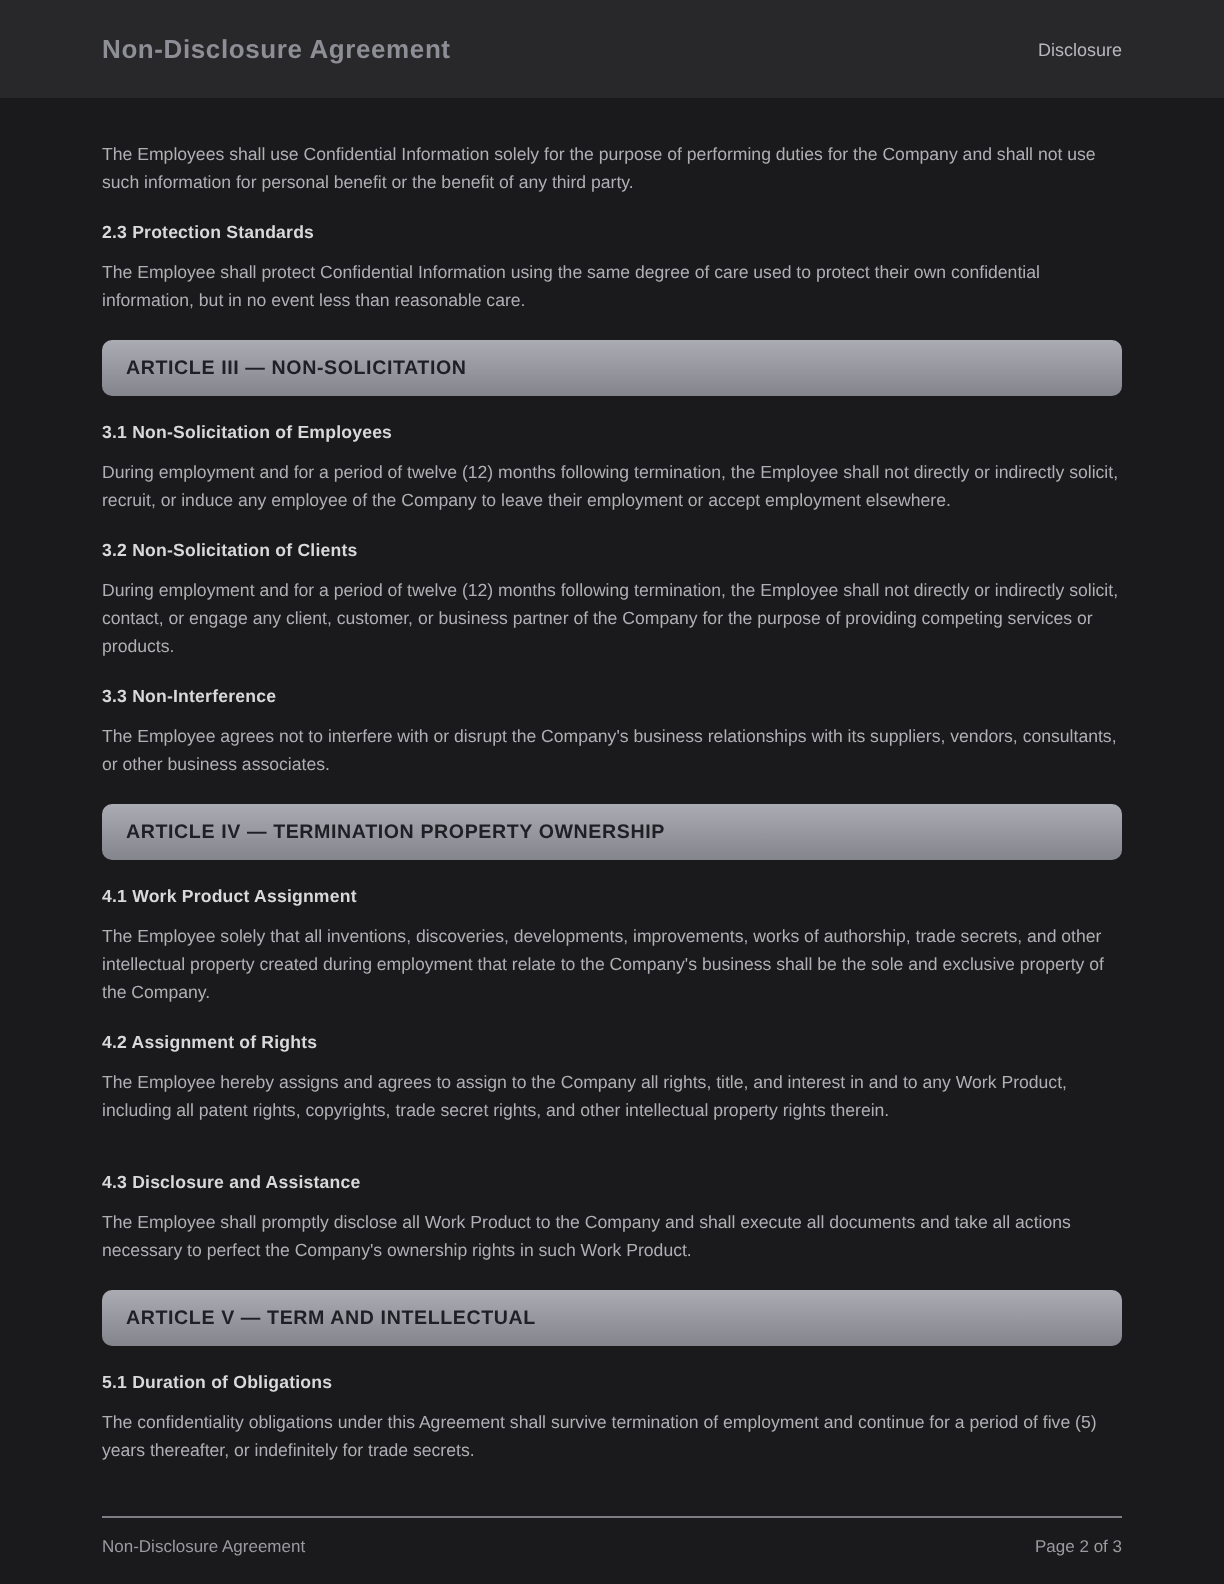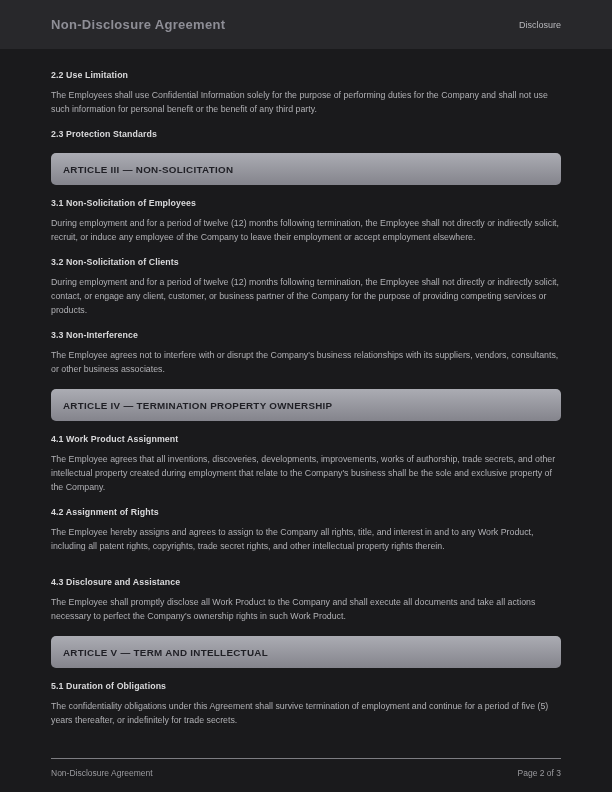--- a/index.html
+++ b/index.html
@@ -59,21 +59,21 @@
 
   .article-banner {
     margin: 13px 0;
     height: 28px;
     width: 510px;
     border-radius: 5px;
     background: linear-gradient(180deg, #abacb3 0%, #9191999 60%, #84848c 100%);
     background: linear-gradient(180deg, #abacb3, #84848c);
     display: flex;
     align-items: center;
-    padding: 16px 12px;
+    padding: 4px 12px;
   }
   .article-banner .banner-title {
     font-size: 9.8px;
     font-weight: bold;
     letter-spacing: 0.3px;
     color: #1f1f25;
   }
 
   .doc-footer {
     position: absolute;
@@ -96,26 +96,26 @@
 
 <div class="page">
 
   <div class="doc-header">
     <span class="title">Non-Disclosure Agreement</span>
     <span class="continued">Disclosure</span>
   </div>
 
   <div class="content">
   <section class="clause">
-    <h3>2.2 Use Limitation</h3>
     <p>The Employees shall use Confidential Information solely for the purpose of performing duties for the Company and shall not use such information for personal benefit or the benefit of any third party.</p>
   </section>
 
   <section class="clause">
     <h3>2.3 Protection Standards</h3>
+    <p>The Employee shall protect Confidential Information using the same degree of care used to protect their own confidential information, but in no event less than reasonable care.</p>
   </section>
 
   <div class="article-banner">
     <span class="banner-title">ARTICLE III — NON-SOLICITATION</span>
   </div>
 
   <section class="clause">
     <h3>3.1 Non-Solicitation of Employees</h3>
     <p>During employment and for a period of twelve (12) months following termination, the Employee shall not directly or indirectly solicit, recruit, or induce any employee of the Company to leave their employment or accept employment elsewhere.</p>
   </section>
@@ -129,21 +129,21 @@
     <h3>3.3 Non-Interference</h3>
     <p>The Employee agrees not to interfere with or disrupt the Company's business relationships with its suppliers, vendors, consultants, or other business associates.</p>
   </section>
 
   <div class="article-banner">
     <span class="banner-title">ARTICLE IV — TERMINATION PROPERTY OWNERSHIP</span>
   </div>
 
   <section class="clause">
     <h3>4.1 Work Product Assignment</h3>
-    <p>The Employee agrees that all inventions, discoveries, developments, improvements, works of authorship, trade secrets, and other intellectual property created during employment that relate to the Company's business shall be the sole and exclusive property of the Company.</p>
+    <p>The Employee solely that all inventions, discoveries, developments, improvements, works of authorship, trade secrets, and other intellectual property created during employment that relate to the Company's business shall be the sole and exclusive property of the Company.</p>
   </section>
 
   <section class="clause">
     <h3>4.2 Assignment of Rights</h3>
     <p>The Employee hereby assigns and agrees to assign to the Company all rights, title, and interest in and to any Work Product, including all patent rights, copyrights, trade secret rights, and other intellectual property rights therein.</p>
   </section>
 
   <section class="clause gap-lg">
     <h3>4.3 Disclosure and Assistance</h3>
     <p>The Employee shall promptly disclose all Work Product to the Company and shall execute all documents and take all actions necessary to perfect the Company's ownership rights in such Work Product.</p>

